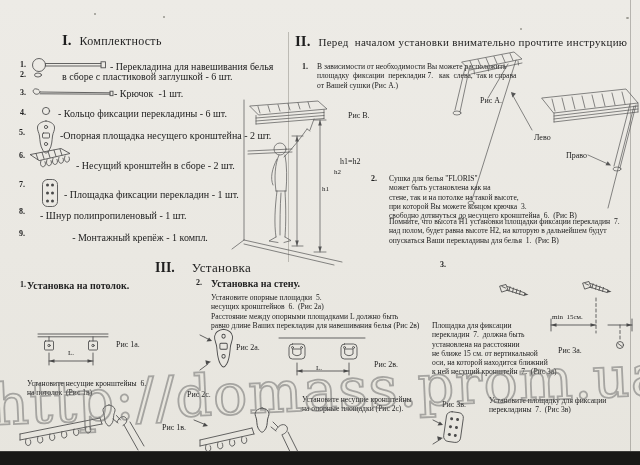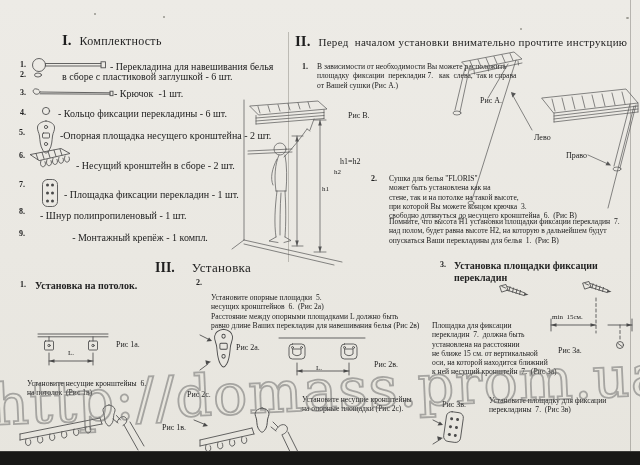--- a/index.html
+++ b/index.html
@@ -244,21 +244,21 @@
   <span class="t" style="left:389px;top:217px;width:260px;">Помните, что высота Н1 установки площадки фиксации перекладин  7.
 над полом, будет равна высоте Н2, на которую в дальнейшем будут
 опускаться Ваши перекладины для белья  1.  (Рис В)</span>
 
   <div class="sec-title" style="left:155px;top:260px;">
     <span class="rn" style="font-size:14px;margin-right:17px;">III.</span>
     <span class="tt" style="font-size:13px;">Установка</span>
   </div>
 
   <span class="num" style="left:20px;top:280px;">1.</span>
-  <span class="t t8 b" style="left:35px;top:280px;width:150px;">Установка на потолок.</span>
+  <span class="t t8 b" style="left:27px;top:280px;width:150px;">Установка на потолок.</span>
 
   <svg style="left:36px;top:330px;" width="74" height="40" viewBox="0 0 74 40">
     <g class="ln">
       <line x1="2" y1="4" x2="72" y2="4"></line>
         <line x1="2" y1="6.8" x2="72" y2="6.8"></line>
       <line x1="13" y1="6.8" x2="13" y2="11"></line>
         <rect x="8.5" y="11" width="9" height="9" rx="1"></rect>
         <circle cx="13" cy="15.5" r="1.2"></circle>
       <line x1="57" y1="6.8" x2="57" y2="11"></line>
         <rect x="52.5" y="11" width="9" height="9" rx="1"></rect>
@@ -292,20 +292,21 @@
       <path d="M103,30 c2,-5 7,-7 9,-4 c2,2.5 0,6 -3,7.5"></path>
       <line x1="104" y1="31" x2="99" y2="27"></line>
         <line x1="106.5" y1="28" x2="102.5" y2="23.5"></line>
       <line x1="110" y1="33" x2="124" y2="58"></line>
         <line x1="116" y1="30" x2="130" y2="54"></line>
     </g>
   </svg>
   <span class="lab" style="left:126px;top:423px;padding-left:36px;">Рис 1в.</span>
 
   <span class="num" style="left:196px;top:278px;">2.</span>
+  <span class="t t8 b" style="left:211px;top:278px;width:150px;">Установка на стену.</span>
   <span class="t" style="left:211px;top:293px;width:228px;">Установите опорные площадки  5.
 несущих кронштейнов  6.  (Рис 2а)
 Расстояние между опорными площадками L должно быть
 равно длине Ваших перекладин для навешивания белья (Рис 2в)</span>
 
   <svg style="left:198px;top:326px;" width="44" height="48" viewBox="0 0 44 48">
     <g class="ln">
       <line x1="2" y1="9" x2="11" y2="13.5"></line>
         <line x1="2" y1="44" x2="10" y2="38"></line>
       <g transform="translate(14,2) scale(1.05,1.18)">
@@ -363,21 +364,20 @@
         <line x1="86" y1="31" x2="81" y2="26"></line>
       <line x1="90" y1="39" x2="101" y2="62"></line>
         <line x1="96" y1="36" x2="107" y2="58"></line>
     </g>
     <path class="fb" d="M16,30 l-5.5,0.8 l2,-4 Z"></path>
   </svg>
   <span class="t" style="left:302px;top:395px;width:145px;">Установите несущие кронштейны
 на опорные площадки (Рис 2с).</span>
 
   <span class="num" style="left:440px;top:260px;">3.</span>
-  <span class="t t8 b" style="left:454px;top:260px;width:180px;">Установка площадки фиксации перекладин</span>
 
   <svg style="left:497px;top:282px;" width="34" height="20" viewBox="0 0 34 20">
     <g class="ln">
       <path d="M3,4 L9,2.5 L11,8 L5,10 Z"></path>
         <line x1="5" y1="4.5" x2="8.5" y2="6"></line>
       <line x1="10.5" y1="4.5" x2="28" y2="11"></line>
         <line x1="9.5" y1="8" x2="27" y2="13.5"></line>
       <line x1="13" y1="4.8" x2="12" y2="9"></line>
         <line x1="16.5" y1="6" x2="15.5" y2="10.2"></line>
         <line x1="20" y1="7.2" x2="19" y2="11.4"></line>

